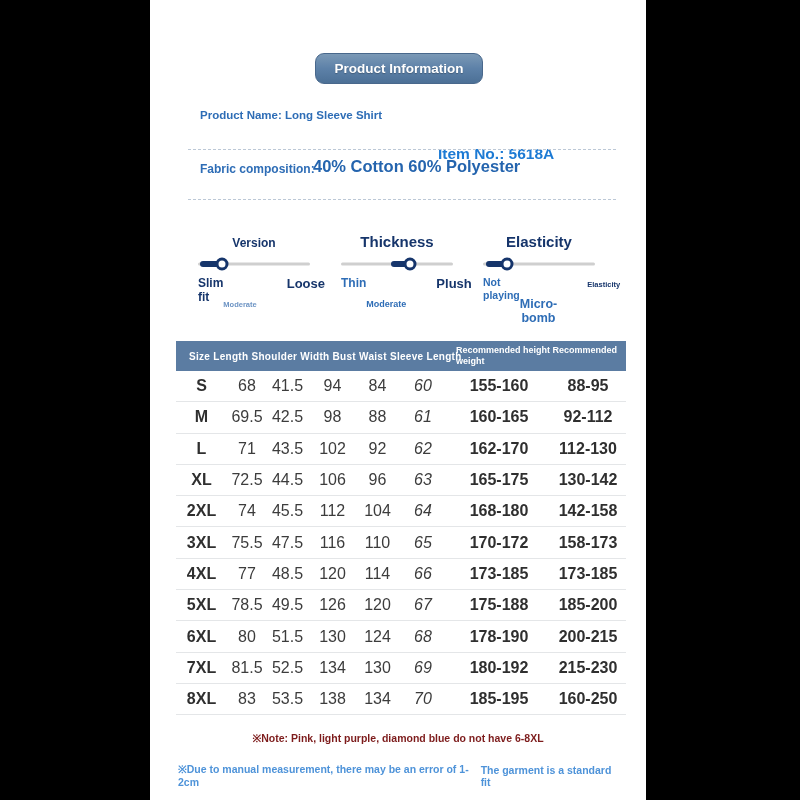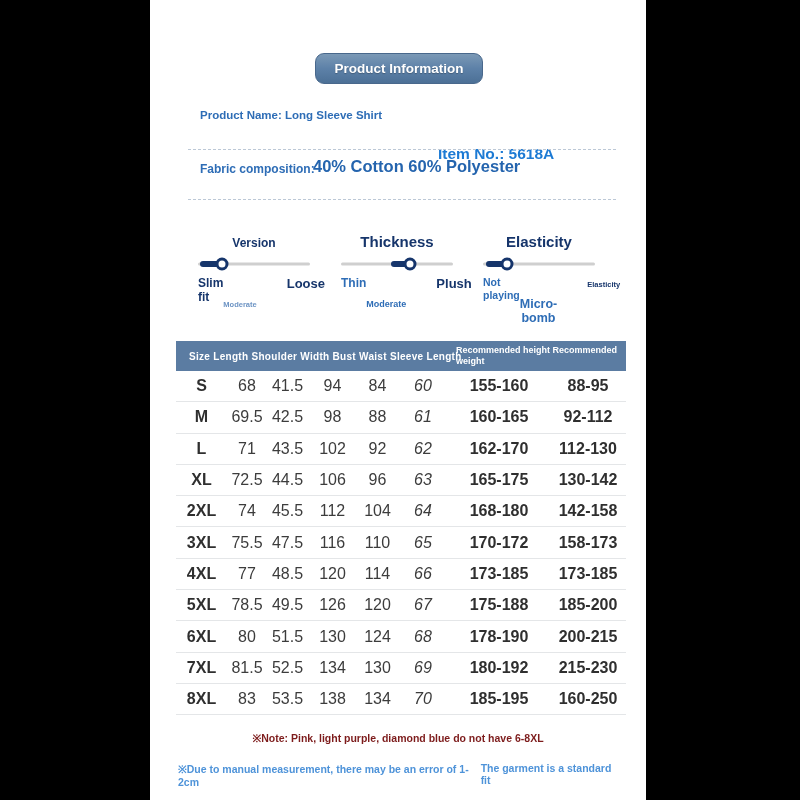--- a/index.html
+++ b/index.html
@@ -55,21 +55,21 @@
   .th-left { position:absolute; left:13px; top:50%; transform:translateY(-50%); color:#fff; font-weight:bold; font-size:10px; letter-spacing:0.3px; white-space:nowrap; }
   .th-right { position:absolute; left:280px; top:4px; width:164px; color:#fff; font-weight:bold; font-size:9px; line-height:1.25; }
   .trow { display:flex; height:31.3px; align-items:center; border-bottom:1px solid #e4e6e8; }
   .tcell { text-align:center; font-size:16px; color:#3c3c3c; }
   .c0 { width:51px; font-weight:bold; color:#2f2f2f; }
   .c1 { width:40px; } .c2 { width:41px; } .c3 { width:49px; } .c4 { width:41px; } .c5 { width:50px;font-style:italic; }
   .c6 { width:102px; font-weight:bold; color:#2f2f2f; }
   .c7 { width:76px; font-weight:bold; color:#2f2f2f; }
 
   .color-note { position:absolute; top:731px; left:0; width:100%; text-align:center; font-size:10.5px; font-weight:bold; color:var(--note-red); }
-  .bottom-notes { position:absolute; top:762px; left:28px; right:26px; display:flex; justify-content:space-between; font-size:10.5px; font-weight:bold; color:var(--footer-blue); }
+  .bottom-notes { position:absolute; top:762px; left:28px; right:26px; display:flex; justify-content:space-between; font-size:10.5px; font-weight:bold; color:var(--footer-blue);align-items:flex-end; }
 </style>
 </head>
 <body>
 
 <div class="canvas">
   <div class="pillar left"></div>
   <div class="pillar right"></div>
 
   <div class="content">
 

